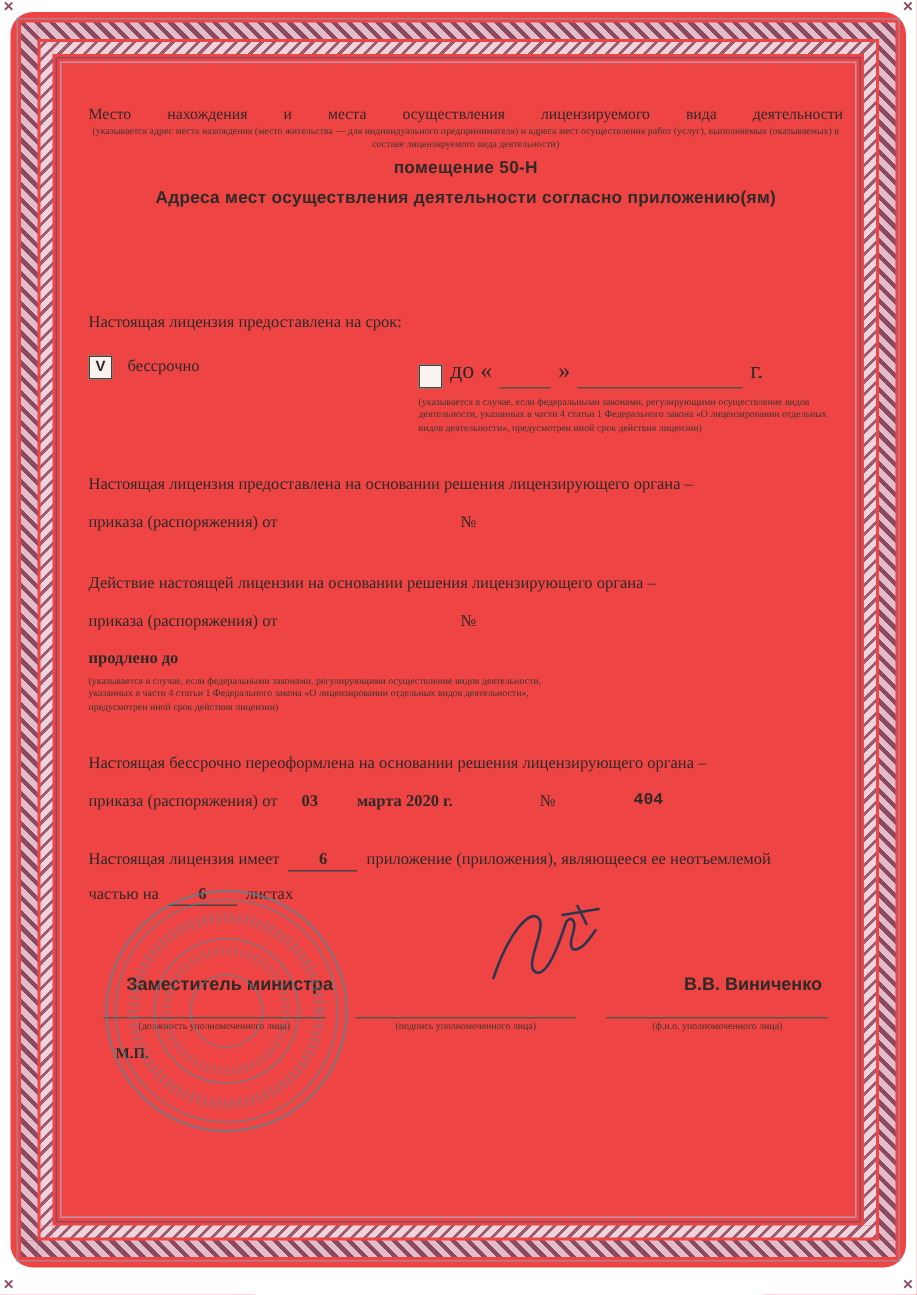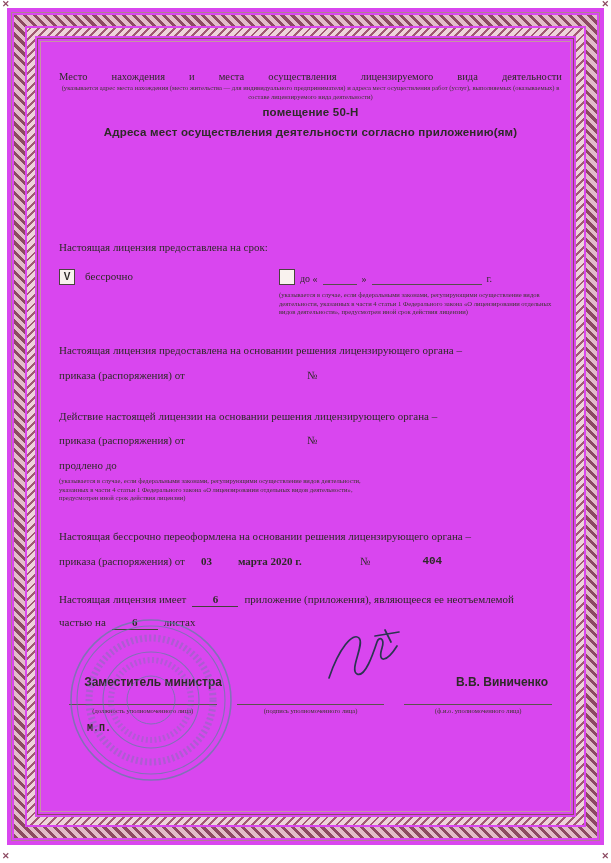--- a/index.html
+++ b/index.html
@@ -1,18 +1,18 @@
 <!DOCTYPE html>
 <html><head>
 <meta charset="utf-8">
 <style>
   html,body{margin:0;padding:0;background:#fbfbfb;}
   .canvas{position:relative;width:611px;height:863px;background:#ffffff;overflow:hidden;
           font-family:"Liberation Serif", serif;color:#2e2a28;}
-  .page{position:absolute;left:7px;top:8px;right:7px;bottom:18px;background:#d946ef;}
+  .page{position:absolute;left:7px;top:8px;right:7px;bottom:18px;background:#ef4444;border-radius:15px;}
 
   
   .f1{position:absolute;inset:4px;border:1px solid #b07f92;pointer-events:none;}
   .f2{position:absolute;inset:7px;border:11px solid;pointer-events:none;
       border-image:repeating-linear-gradient(45deg,#8c4a62 0 3px,#e2bcc9 3px 7px) 11;}
   .f3{position:absolute;inset:20px;border:8px solid;pointer-events:none;
       border-image:repeating-linear-gradient(-45deg,#a05a72 0 2px,#eed3da 2px 6px) 8;}
   .f4{position:absolute;inset:30px;border:1px solid #8c4a62;pointer-events:none;}
   .f5{position:absolute;inset:33px;border:1px solid #c792a4;pointer-events:none;}
   .corner{position:absolute;color:#8c4a62;font-size:9px;line-height:9px;font-weight:bold;}
@@ -22,58 +22,58 @@
 
   p{margin:0;}
   .center{text-align:center;}
   .bold{font-weight:bold;}
   .sans{font-family:"Liberation Sans", sans-serif;}
   .small-note{font-size:6.6px;line-height:1.3;color:#3c3630;}
   .jtitle{font-size:10.5px;text-align:justify;text-align-last:justify;margin-top:22px;}
   .addr{font-size:11.5px;margin-top:4px;letter-spacing:.2px;}
   .addr-head{margin-top:10px;}
 
-  .term{margin-top:100px;}
+  .term{margin-top:68px;}
   .term-row{display:flex;margin-top:14px;}
   .term-left{width:220px;display:flex;align-items:flex-start;gap:10px;}
   .checkbox{display:inline-block;width:14px;height:14px;border:1.4px solid #4a443e;
             text-align:center;font-weight:bold;font-size:10px;line-height:14px;flex:0 0 auto;
             font-family:"Liberation Sans", sans-serif;background:#f9f2ee;}
   .term-right{flex:1;}
-  .until-line{display:flex;align-items:flex-end;gap:5px;font-size:10px;}
+  .until-line{display:flex;align-items:flex-end;gap:5px;font-size:16px;}
   .blank{display:inline-block;border-bottom:1px solid #55504a;height:12px;}
   .w34{width:34px;} .w110{width:110px;}
   .term-note{margin-top:6px;}
 
   .sect{margin-top:26px;}
   .numline{display:flex;margin-top:10px;}
   .numline .ns{margin-left:122px;}
   .reissue-line .day{font-weight:bold;margin-left:16px;}
   .reissue-line .drest{font-weight:bold;margin-left:26px;}
   .reissue-line .ns2{margin-left:58px;}
   .reissue-line .nval{font-weight:bold;margin-left:52px;font-family:Liberation Mono, monospace;}
-  .prolong{margin-top:10px;}
+  .prolong{margin-top:10px;font-weight:bold;}
   .ext-note{margin-top:4px;max-width:330px;}
 
   .attach{margin-top:24px;}
   .attach-line{display:flex;align-items:flex-end;gap:6px;flex-wrap:nowrap;}
   .count-blank{display:inline-block;min-width:46px;border-bottom:1px solid #44403a;
                text-align:center;font-weight:bold;font-size:11px;line-height:1;padding-bottom:1px;}
   .attach-line2{margin-top:8px;}
 
   .sig{position:relative;margin-top:44px;}
   .sig-row{display:flex;align-items:flex-end;}
   .sig-col{flex:1;text-align:center;}
   .sig-col.left{text-align:right;}
   .sig-col.right{text-align:right;padding-right:14px;}
   .sig-name{font-family:"Liberation Sans", sans-serif;font-weight:bold;font-size:12px;}
   .sig-caps{display:flex;margin-top:14px;}
   .sig-cap{flex:1;border-top:1px solid #5a544e;margin:0 10px;text-align:center;
            font-size:6.6px;color:#3c3630;padding-top:2px;}
-  .mp{margin-top:6px;margin-left:28px;font-weight:bold;font-size:10px;font-family:Liberation Mono, monospace;}
+  .mp{margin-top:6px;margin-left:18px;font-weight:bold;font-size:10px;}
 
   .stamp{position:absolute;left:8px;top:-58px;width:168px;height:168px;opacity:.62;pointer-events:none;}
   .handsign{position:absolute;left:260px;top:-46px;width:86px;height:62px;pointer-events:none;}
 </style>
 </head>
 <body>
 
 <div class="canvas">
   <div class="corner c-tl">✕</div>
   <div class="corner c-tr">✕</div>

